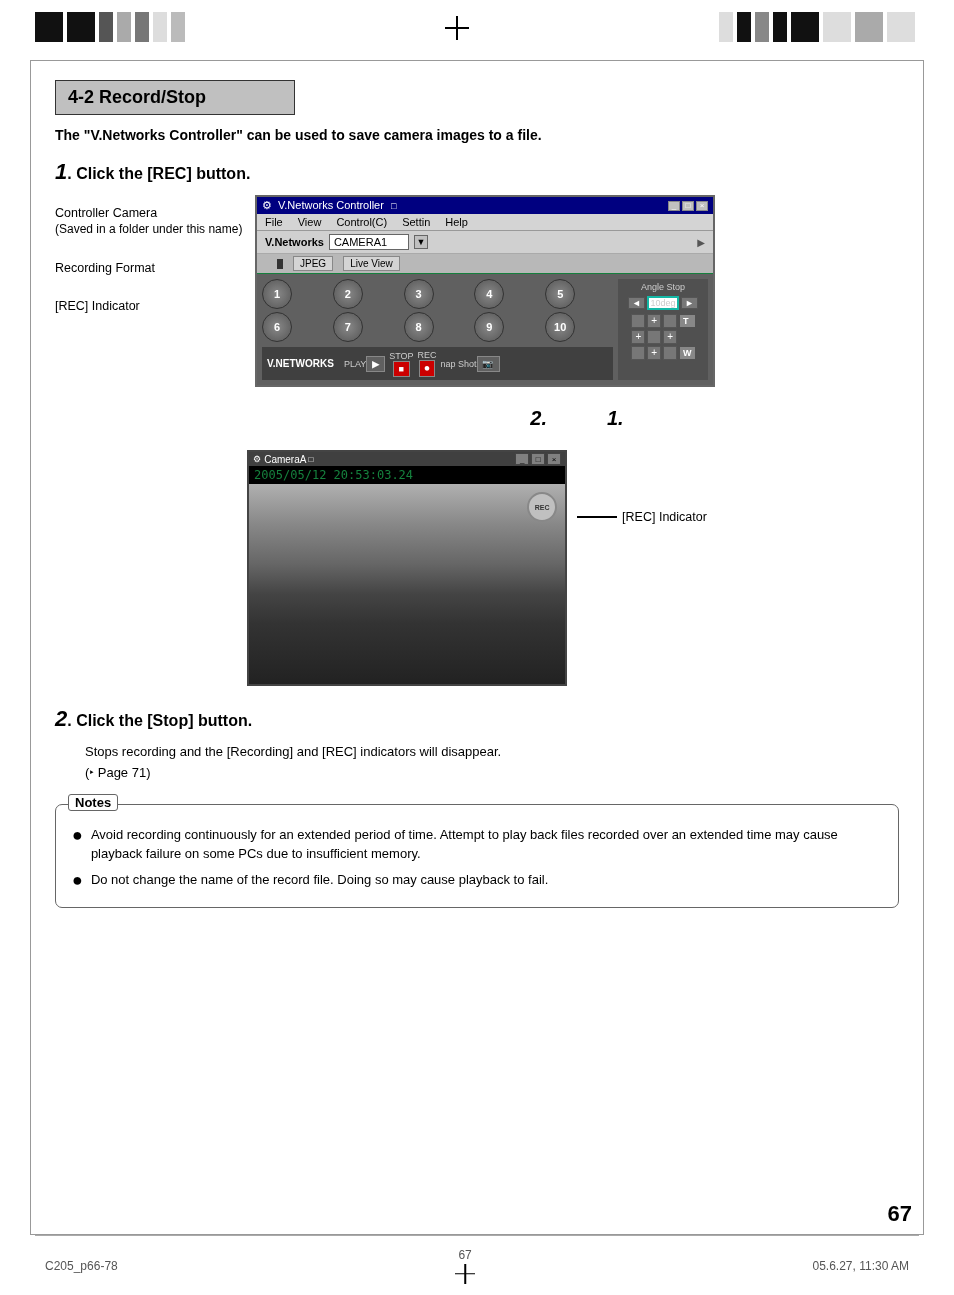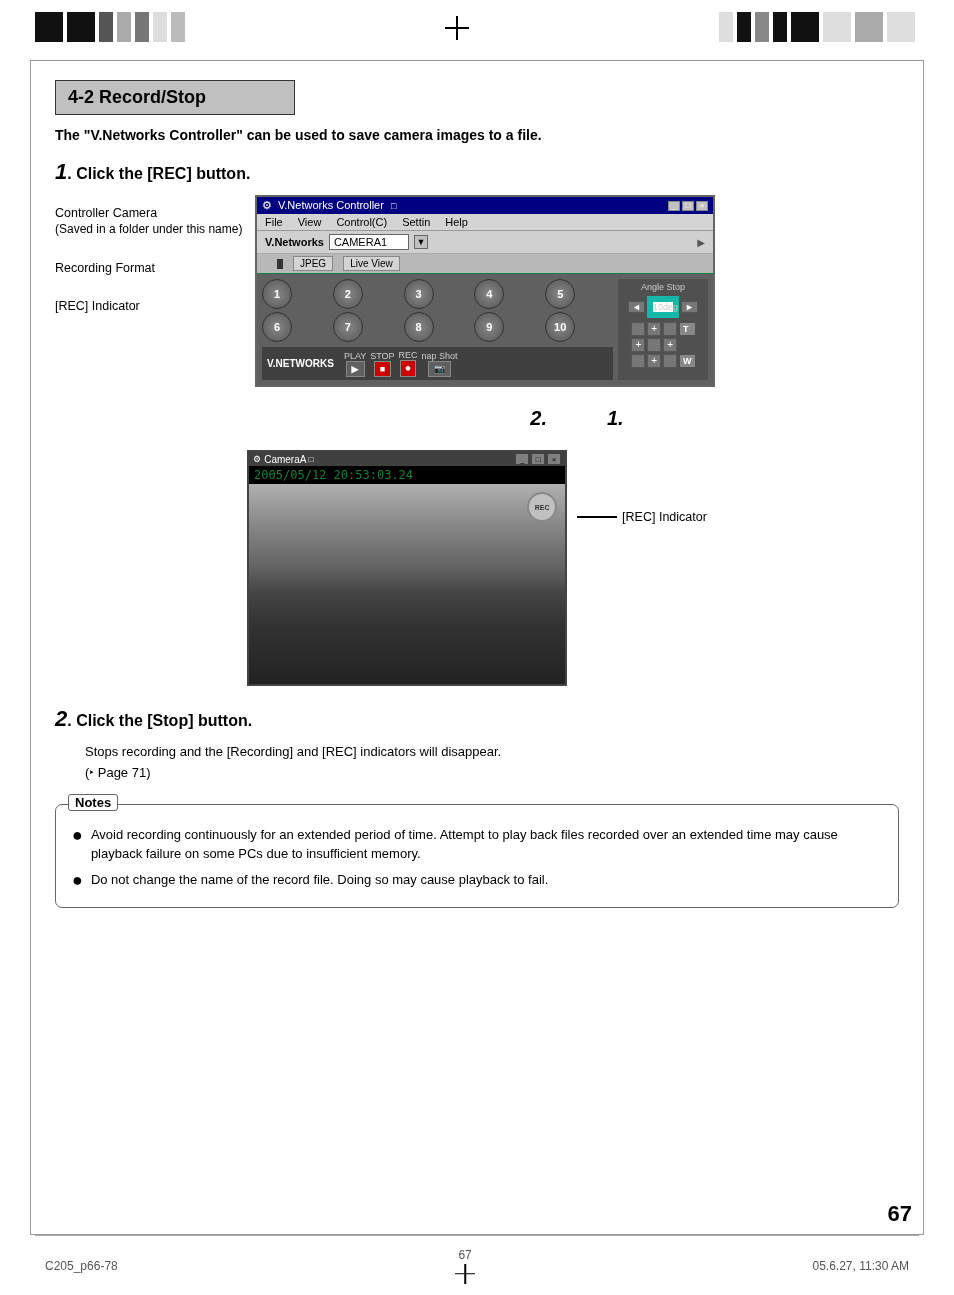--- a/index.html
+++ b/index.html
@@ -288,21 +288,21 @@
     }
     .angle-btn {
       background: #777;
       border: 1px solid #555;
       color: #fff;
       font-size: 9px;
       padding: 0 3px;
     }
     .angle-input {
       background: #fff;
-      border: 6px solid #14b8a6;
+      border: 2px solid #14b8a6;
       width: 32px;
       font-size: 9px;
       text-align: center;
     }
     .dir-grid {
       display: grid;
       grid-template-columns: repeat(3, 1fr);
       gap: 2px;
     }
     .dir-btn {
@@ -629,33 +629,33 @@
             <div class="num-btn">6</div>
             <div class="num-btn">7</div>
             <div class="num-btn">8</div>
             <div class="num-btn">9</div>
             <div class="num-btn">10</div>
           </div>
 
           <div class="ctrl-bottom-bar">
             <span class="vnetworks-logo">V.NETWORKS</span>
             <div class="play-stop-rec">
-              <div style="display:flex; flex-direction:column; align-items:center;">
+              <div style="display:flex; flex-direction:row; align-items:center;">
                 <span class="play-label">PLAY</span>
                 <div class="media-btn">▶</div>
               </div>
               <div style="display:flex; flex-direction:column; align-items:center;">
                 <span class="stop-label">STOP</span>
                 <div class="media-btn" style="background:#c00; color:#fff;">■</div>
               </div>
               <div style="display:flex; flex-direction:column; align-items:center;">
                 <span class="rec-label">REC</span>
                 <div class="media-btn" style="background:#c00; color:#fff;">⏺</div>
               </div>
-              <div style="display:flex; flex-direction:column; align-items:center;">
+              <div style="display:flex; flex-direction:row; align-items:center;">
                 <span class="snap-shot-label">nap Shot</span>
                 <div class="media-btn">📷</div>
               </div>
             </div>
           </div>
         </div>
 
         <div class="ctrl-right-panel">
           <span style="font-size:9px; color:#ccc; white-space:nowrap;">Angle Stop</span>
           <div class="angle-stop-row">

